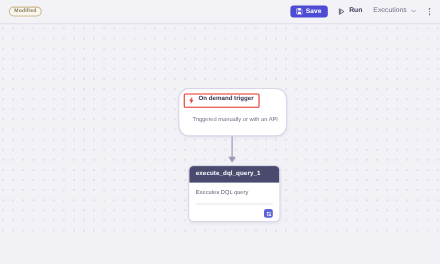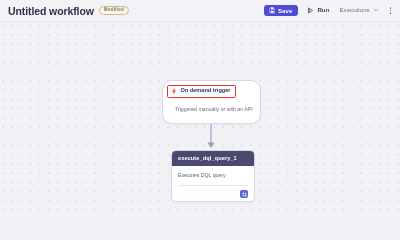--- a/index.html
+++ b/index.html
@@ -300,21 +300,20 @@
   }
 </style>
 </head>
 <body>
 
 <div class="app">
 
   <div class="topbar">
 
     <div class="title-group">
-      <div class="wf-title">Untitled workflow</div>
       <div class="badge-modified">Modified</div>
     </div>
 
     <div class="topbar-right">
 
       <div class="btn-save">
         <span>
           <svg class="save-ico" viewBox="0 0 16 16" fill="none">
             <path d="M2 2.8A1.3 1.3 0 0 1 3.3 1.5h7.3L14.5 5.4v7.8A1.3 1.3 0 0 1 13.2 14.5H3.3A1.3 1.3 0 0 1 2 13.2z" stroke="#ffffff" stroke-width="1.5" stroke-linejoin="round"></path>
             <rect x="5" y="1.8" width="6" height="4.2" rx="0.5" fill="#ffffff"></rect>

